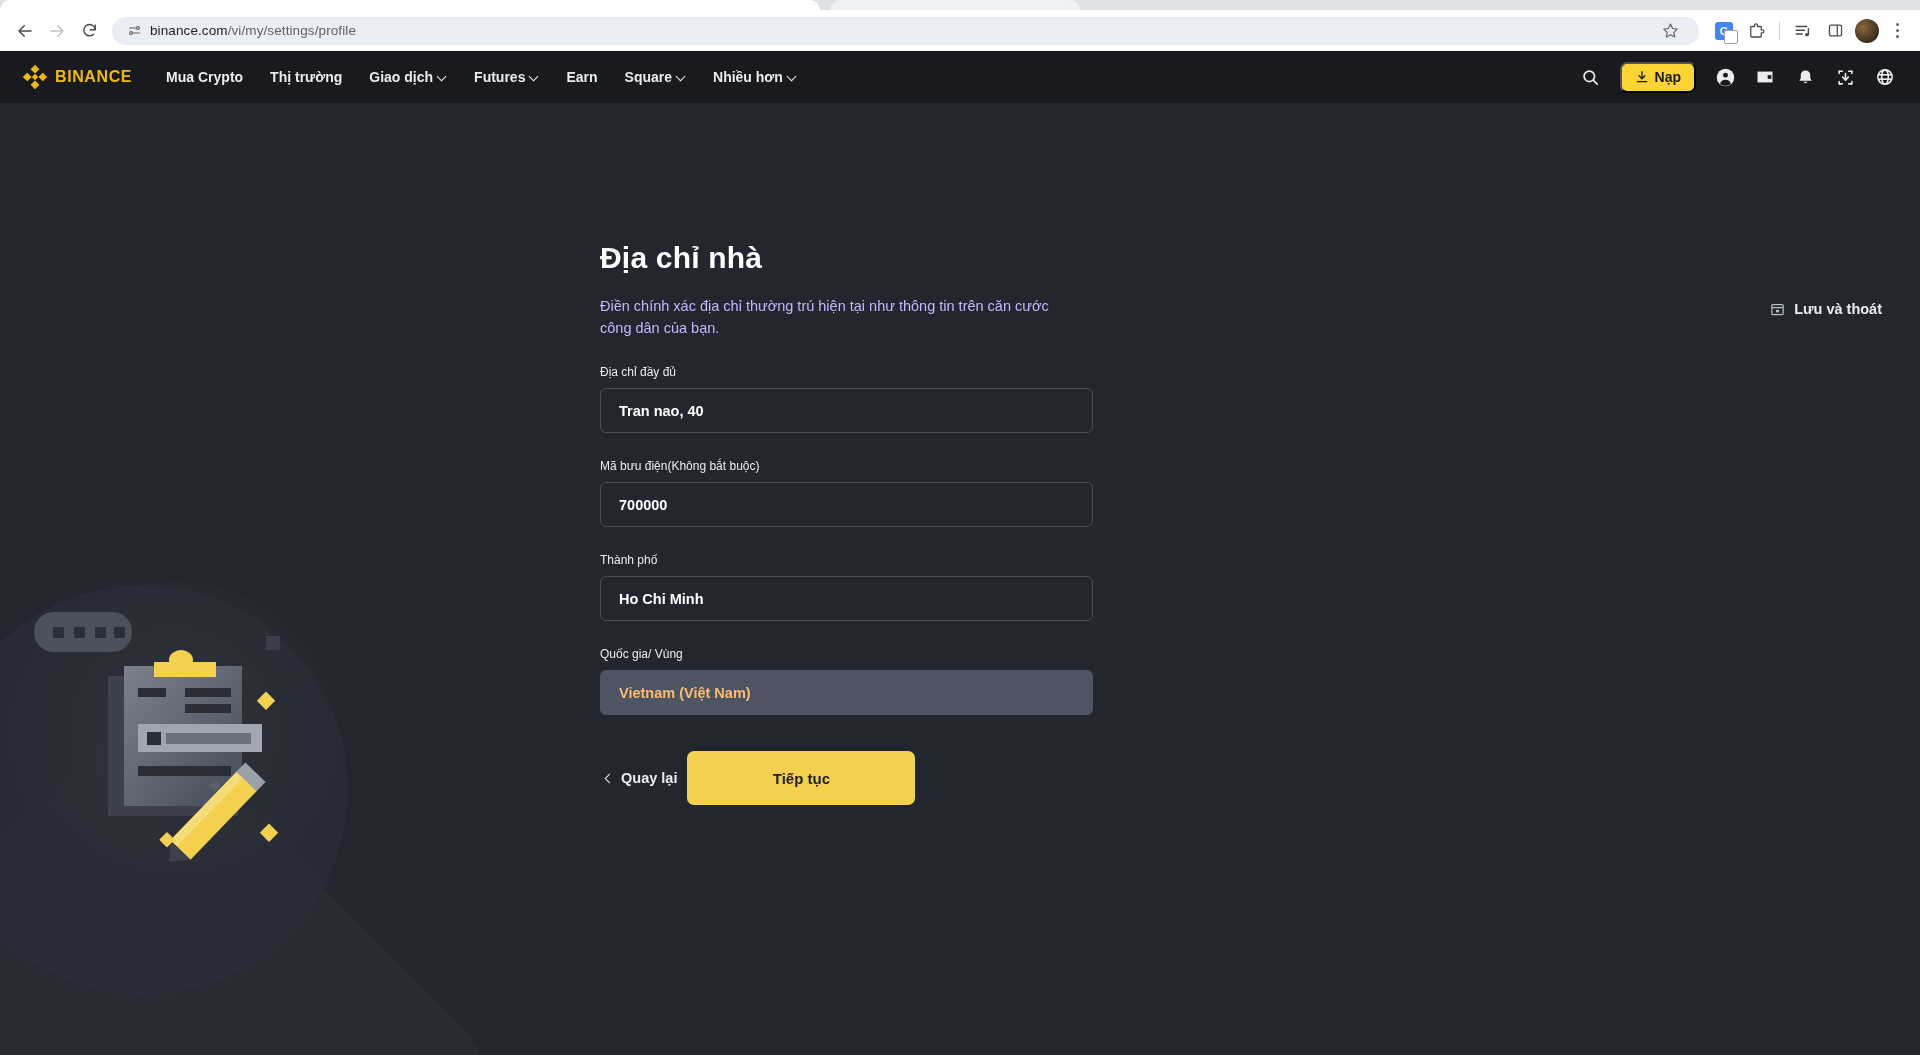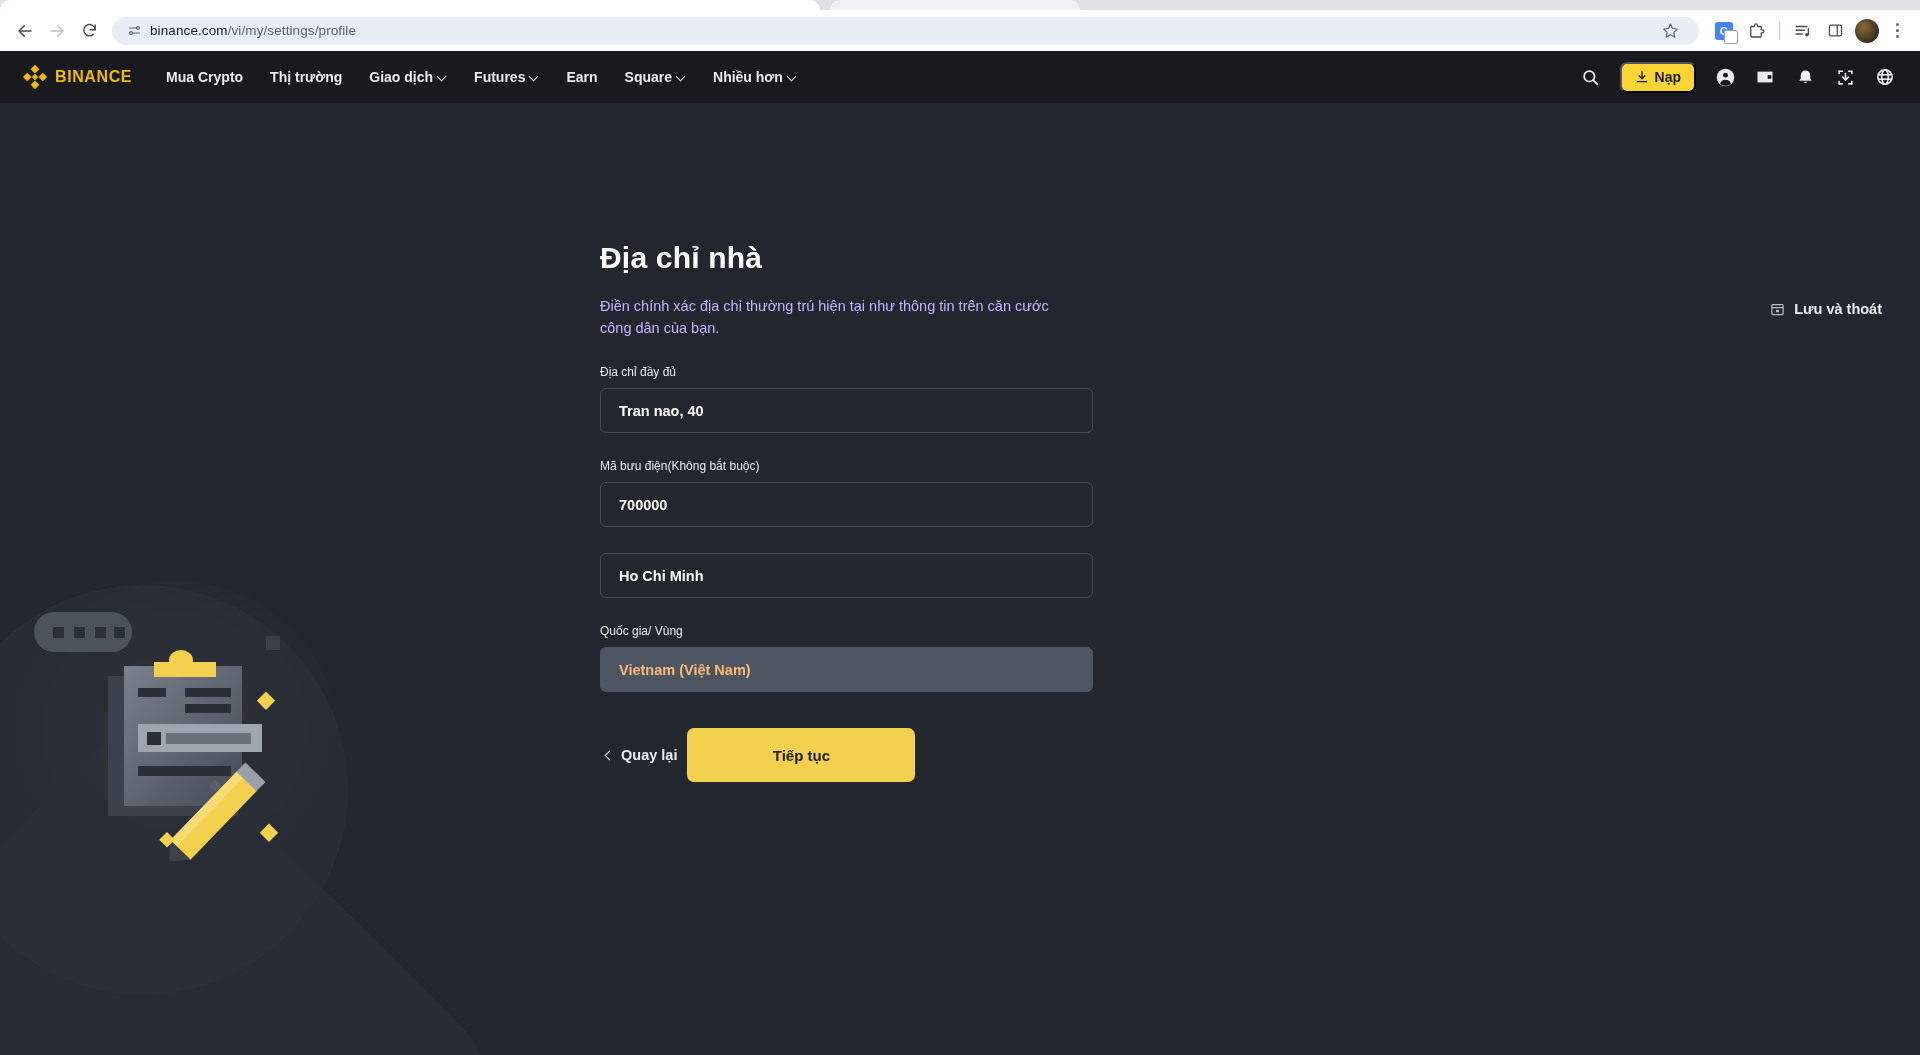--- a/index.html
+++ b/index.html
@@ -601,20 +601,21 @@
       <label class="field-label">Địa chỉ đầy đủ</label>
       <input class="field-input" type="text" value="Tran nao, 40" style="">
     </div>
 
     <div class="field">
       <label class="field-label">Mã bưu điện(Không bắt buộc)</label>
       <input class="field-input" type="text" value="700000" style="">
     </div>
 
     <div class="field">
+      <label class="field-label">Thành phố</label>
       <input class="field-input" type="text" value="Ho Chi Minh" style="">
     </div>
 
     <div class="field">
       <label class="field-label">Quốc gia/ Vùng</label>
       <div class="field-input disabled">Vietnam (Việt Nam)</div>
     </div>
 
     <div id="actions">
       <div id="back-btn">

